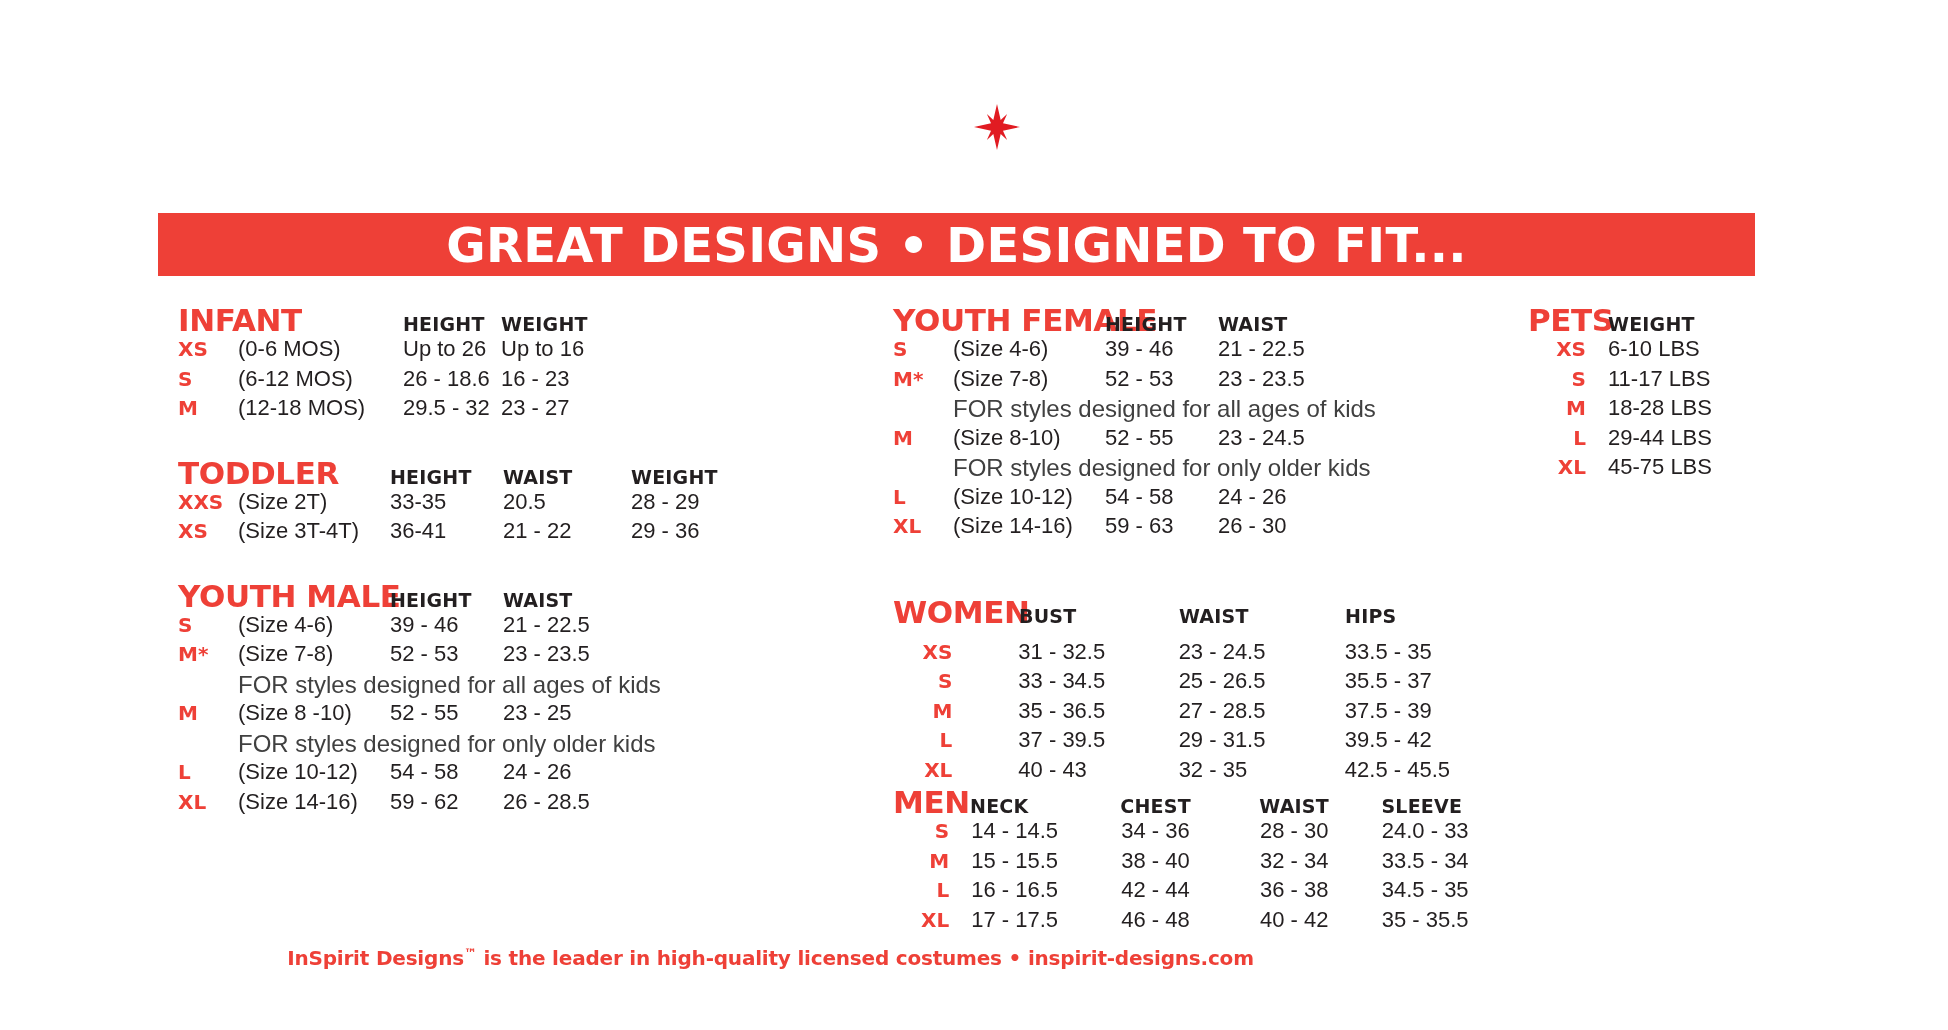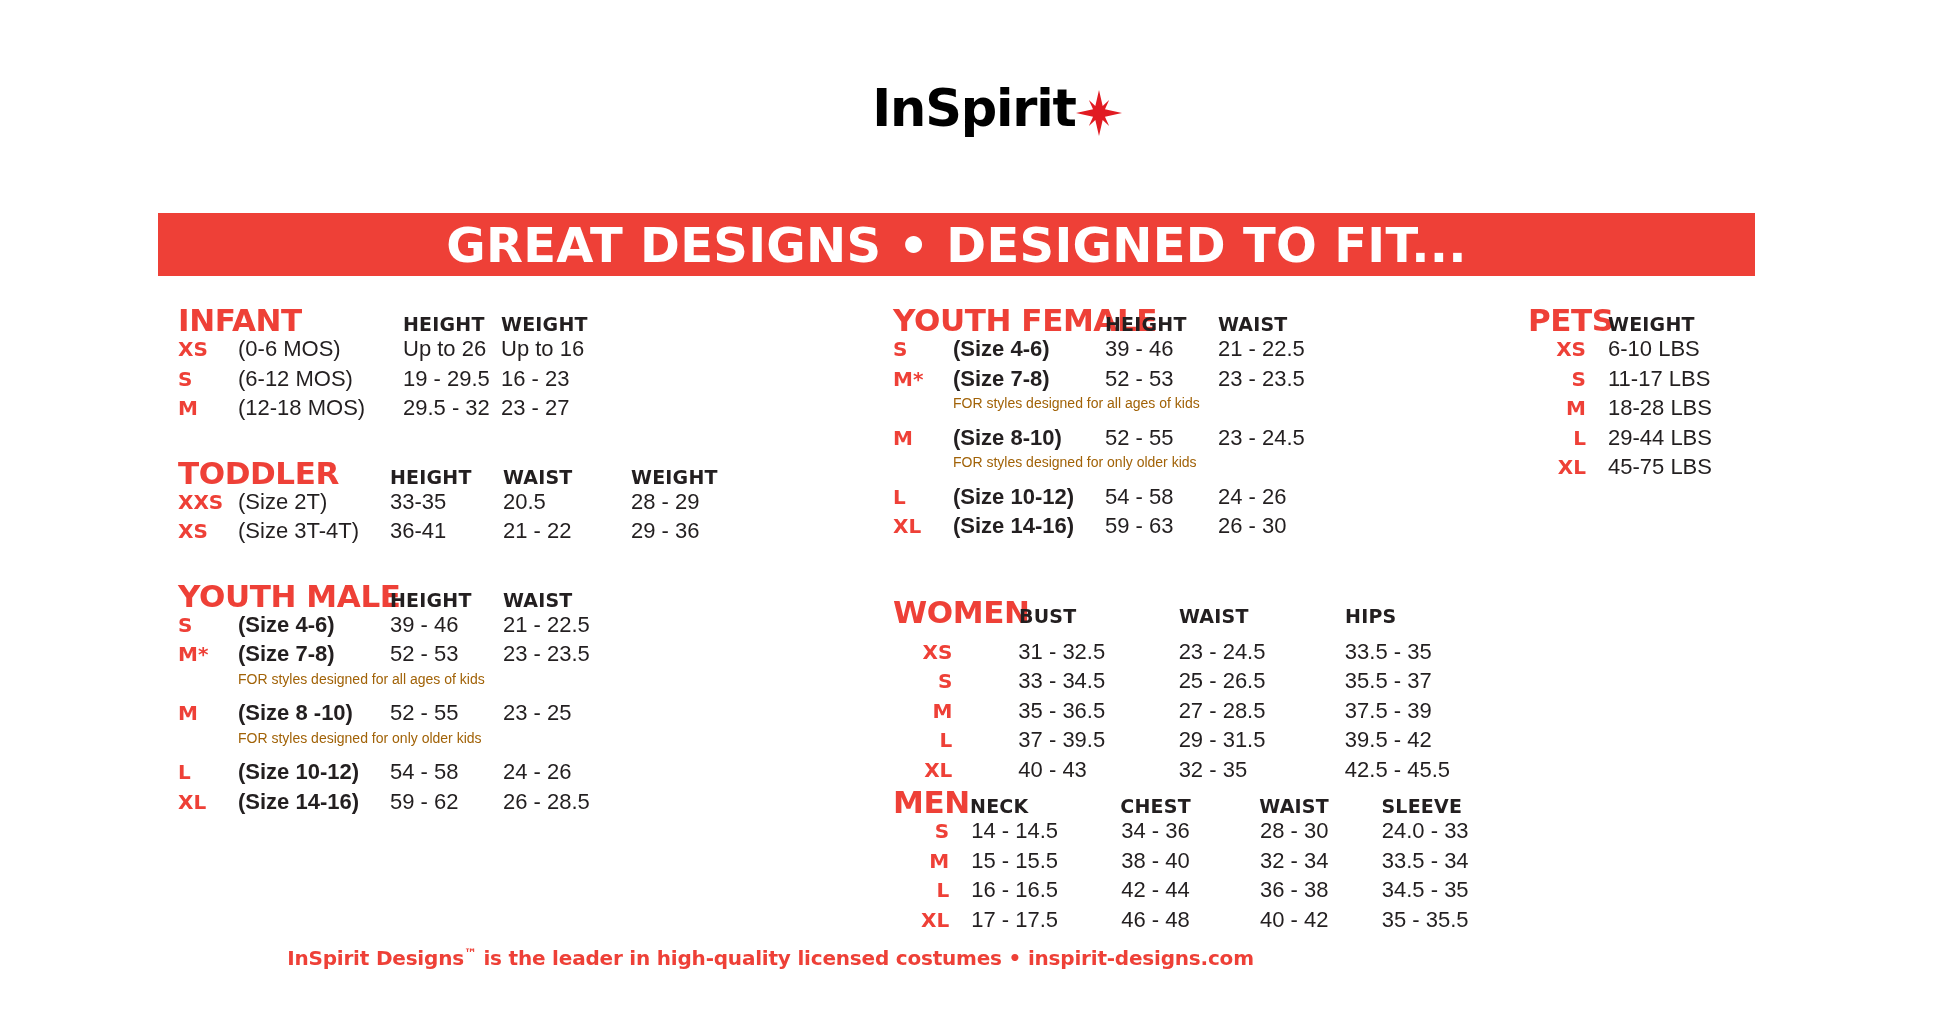--- a/index.html
+++ b/index.html
@@ -127,43 +127,43 @@
     white-space: nowrap;
   }
   .cell {
     font-family: "Liberation Sans", sans-serif;
     font-size: 22px;
     color: #231f20;
     white-space: nowrap;
   }
   .note {
     font-family: "Liberation Sans", sans-serif;
-    font-size: 14px;
-    color: #a16207;
+    font-size: 24px;
+    color: #404040;
     white-space: nowrap;
   }
   .gap { height: 30px; }
 
   
   
   .g-infant .c0 { width: 60px; }
   .g-infant .c1 { width: 165px; }
   .g-infant .c2 { width: 98px; }
   .g-infant .c3 { width: 120px; }
 
   
   .g-toddler .c0 { width: 60px; }
   .g-toddler .c1 { width: 152px; }
   .g-toddler .c2 { width: 113px; }
   .g-toddler .c3 { width: 128px; }
   .g-toddler .c4 { width: 120px; }
 
   
   .g-youth .c0 { width: 60px; }
-  .g-youth .c1 { width: 152px; font-weight: bold; }
+  .g-youth .c1 { width: 152px; }
   .g-youth .c2 { width: 113px; }
   .g-youth .c3 { width: 140px; }
 
   
   .g-women .c0 { width: 60px; text-align: right; padding-right: 22px; }
   .g-women .c1 { width: 162px; padding-left: 44px; }
   .g-women .c2 { width: 168px; }
   .g-women .c3 { width: 170px; margin-top: 32px; }
   .g-women .head-pad { width: 82px; }
 
@@ -199,21 +199,20 @@
     font-size: 20px;
     letter-spacing: -0.2px;
   }
   .footer-tm { font-size: 13px; vertical-align: 7px; }
 </style>
 </head>
 <body>
 
 <div class="logo-wrap">
   <div class="logo-inner">
-    <span class="logo-line">InSpirit</span>
     <svg class="logo-star" viewBox="0 0 100 100">
       <polygon points="50,0 58,35 72,22 63,42 100,50 63,58 72,78 58,65 50,100 42,65 28,78 37,58 0,50 37,42 28,22 42,35" fill="#e11b22"></polygon>
     </svg>
   </div>
 </div>
 
 <div class="banner">
   <span class="banner-title">GREAT DESIGNS • DESIGNED TO FIT...</span>
 </div>
 
@@ -229,21 +228,21 @@
       </div>
       <div class="row">
         <span class="size-label c0">XS</span>
         <span class="cell c1">(0-6 MOS)</span>
         <span class="cell c2">Up to 26</span>
         <span class="cell c3">Up to 16</span>
       </div>
       <div class="row">
         <span class="size-label c0">S</span>
         <span class="cell c1">(6-12 MOS)</span>
-        <span class="cell c2">19 - 29.5</span>
+        <span class="cell c2">26 - 18.6</span>
         <span class="cell c3">16 - 23</span>
       </div>
       <div class="row">
         <span class="size-label c0">M</span>
         <span class="cell c1">(12-18 MOS)</span>
         <span class="cell c2">29.5 - 32</span>
         <span class="cell c3">23 - 27</span>
       </div>
     </div>
 

